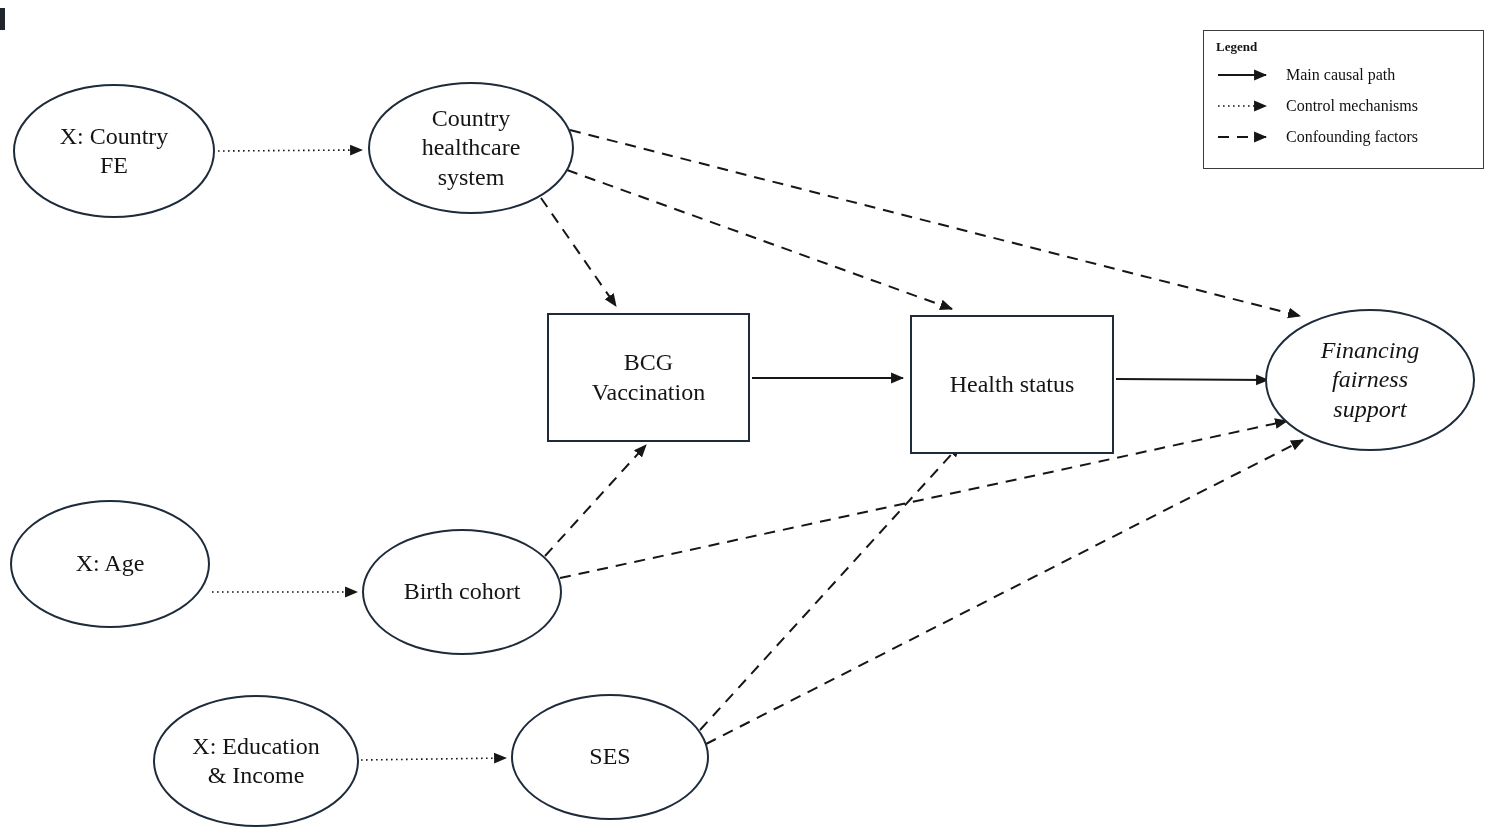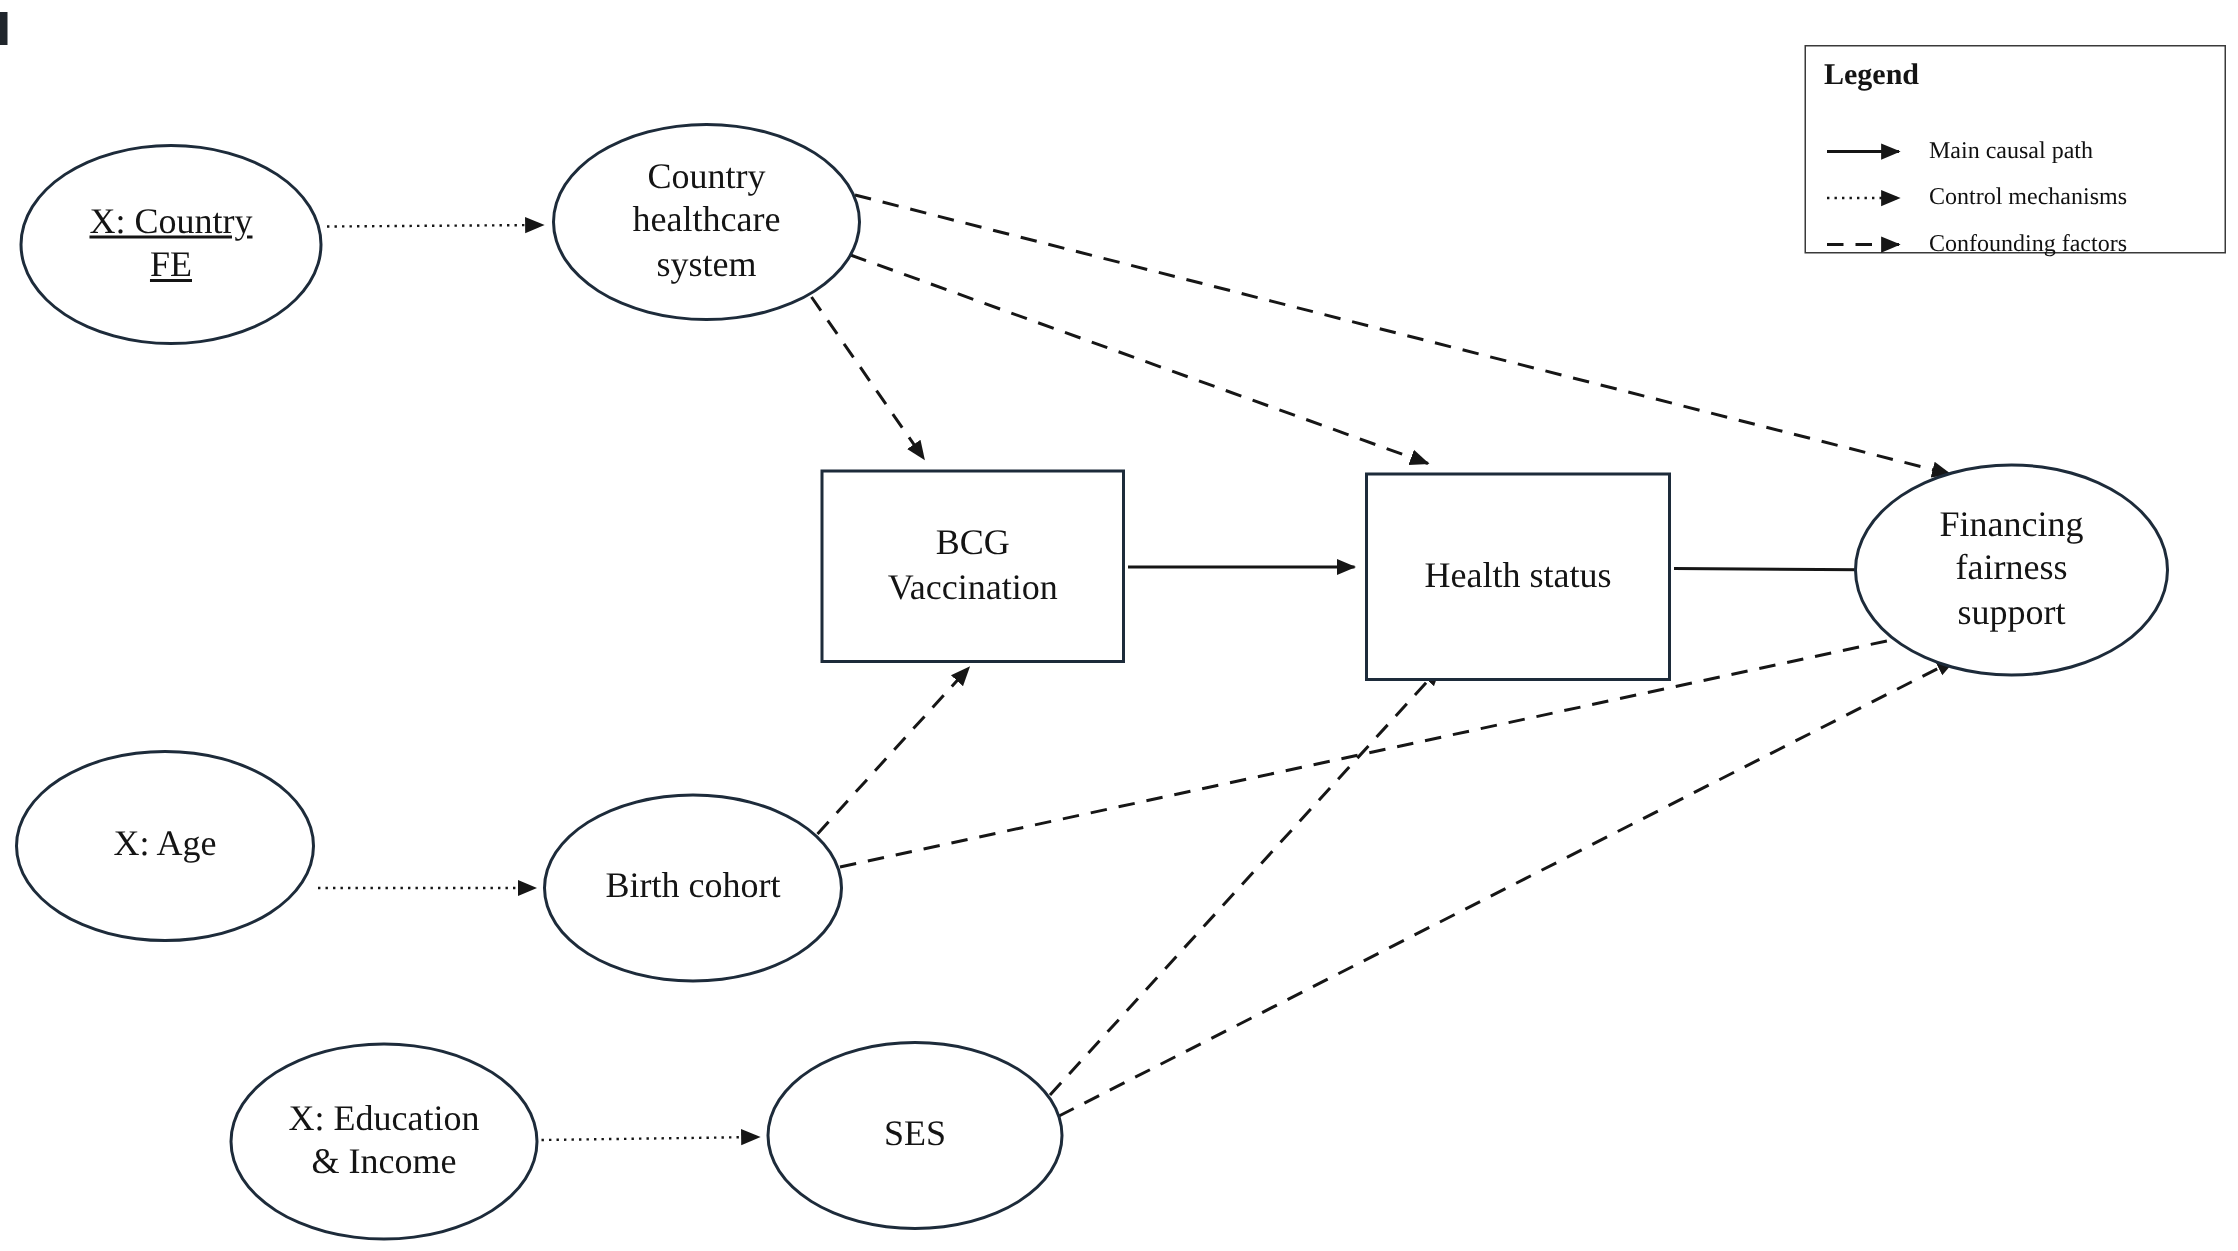--- a/index.html
+++ b/index.html
@@ -30,21 +30,21 @@
   .rect    { border: 2px solid #1d2b3a; }
   .node-label { white-space: pre-line; }
 
   .legend-box {
     position: absolute; left: 1203px; top: 30px; width: 281px; height: 139px;
     border: 1px solid #3a3a3a;
     box-sizing: border-box;
     background: #ffffff;
     padding: 8px 12px 6px 12px;
   }
-  .legend-title { font-weight: bold; font-size: 20px; margin-bottom: 23px; }
+  .legend-title { font-weight: bold; font-size: 13px; margin-bottom: 4px; }
   .legend-row { display: flex; align-items: center; gap: 8px; height: 31px; }
   .legend-sample { flex: 0 0 62px; height: 14px; }
   .legend-label { font-size: 16px; color: #111111; }
 
   .screen-artifact {
     position: absolute; left: 0; top: 8px; width: 5px; height: 22px;
     background: #20262c;
   }
 </style>
 </head>
@@ -68,21 +68,21 @@
 
   <line class="edge-dashed" x1="541" y1="198" x2="616" y2="306" marker-end="url(#arrowhead)"></line>
   <line class="edge-dashed" x1="567" y1="170" x2="952" y2="309" marker-end="url(#arrowhead)"></line>
   <line class="edge-dashed" x1="570" y1="130" x2="1300" y2="316" marker-end="url(#arrowhead)"></line>
   <line class="edge-dashed" x1="545" y1="556" x2="646" y2="445" marker-end="url(#arrowhead)"></line>
   <line class="edge-dashed" x1="560" y1="578" x2="1287" y2="421" marker-end="url(#arrowhead)"></line>
   <line class="edge-dashed" x1="700" y1="730" x2="960" y2="445" marker-end="url(#arrowhead)"></line>
   <line class="edge-dashed" x1="706" y1="744" x2="1303" y2="440" marker-end="url(#arrowhead)"></line>
 </svg>
 
-<div class="node ellipse" style="left:13px; top:96px; width:202px; height:134px;text-decoration:underline;">
+<div class="node ellipse" style="left:13px; top:84px; width:202px; height:134px;">
   <span class="node-label">X: Country
 FE</span>
 </div>
 
 <div class="node ellipse" style="left:368px; top:82px; width:206px; height:132px;justify-content:center;">
   <span class="node-label">Country
 healthcare
 system</span>
 </div>
 
@@ -105,21 +105,21 @@
 
 <div class="node rect" style="left:547px; top:313px; width:203px; height:129px;">
   <span class="node-label">BCG
 Vaccination</span>
 </div>
 
 <div class="node rect" style="left:910px; top:315px; width:204px; height:139px;">
   <span class="node-label">Health status</span>
 </div>
 
-<div class="node ellipse" style="left:1236px; top:309px; width:210px; height:142px;">
+<div class="node ellipse" style="left:1265px; top:309px; width:210px; height:142px;font-style:italic;">
   <span class="node-label">Financing
 fairness
 support</span>
 </div>
 
 <div class="legend-box">
   <div class="legend-title">Legend</div>
 
   <div class="legend-row">
     <svg class="legend-sample" viewBox="0 0 62 14">

